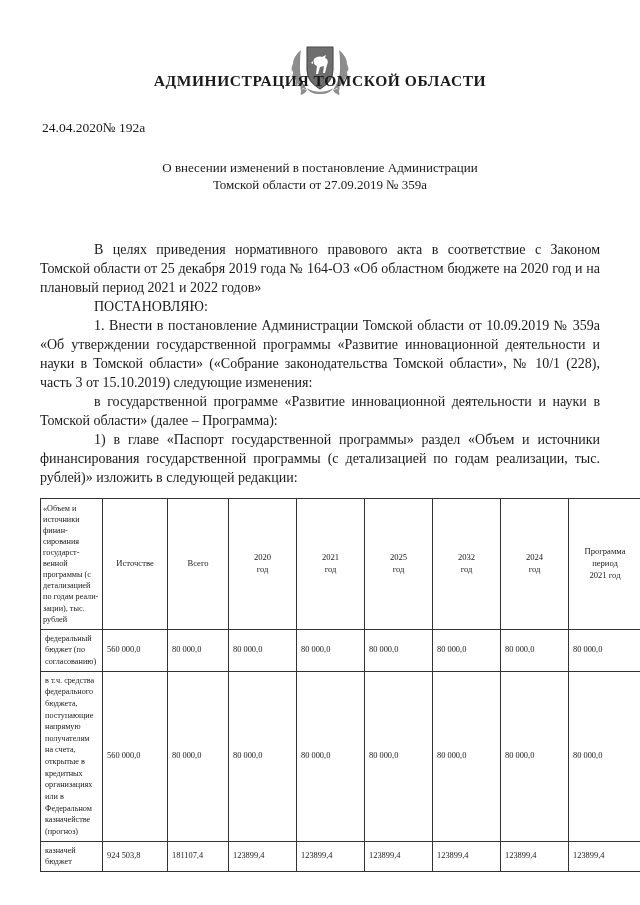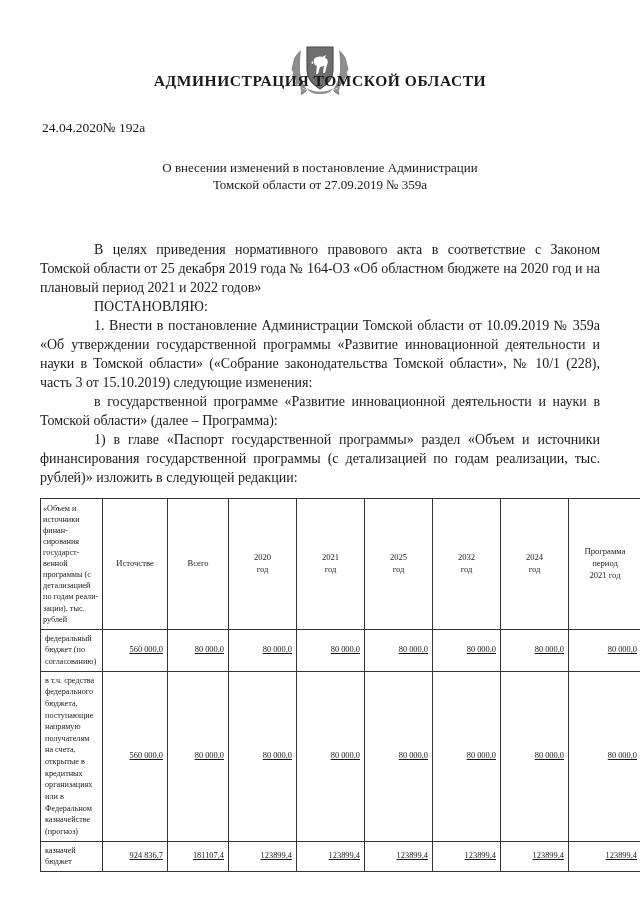--- a/index.html
+++ b/index.html
@@ -112,25 +112,24 @@
   .col-b { width: 65px; }
   .col-c { width: 61px; }
   .col-y { width: 68px; }
   .col-f { width: 73px; }
 
   td.label-cell {
     text-align: left;
     vertical-align: top;
   }
   td.num-cell {
-    text-align: right;
+    text-align: left;
     vertical-align: middle;
     white-space: nowrap;
     font-size: 8.4px;
-    text-decoration: underline;
   }
   .spanA { vertical-align: top; }
 </style>
 </head>
 <body>
 
 <div class="page">
 
   <div class="emblem-wrap">
     <svg class="emblem" viewBox="0 0 66 58" aria-hidden="true">
@@ -247,21 +246,21 @@
         <td class="num-cell">80 000,0</td>
         <td class="num-cell">80 000,0</td>
         <td class="num-cell">80 000,0</td>
         <td class="num-cell">80 000,0</td>
         <td class="num-cell">80 000,0</td>
         <td class="num-cell">80 000,0</td>
         <td class="num-cell">80 000,0</td>
       </tr>
       <tr>
         <td class="label-cell">казначей бюджет</td>
-        <td class="num-cell">924 836,7</td>
+        <td class="num-cell">924 503,8</td>
         <td class="num-cell">181107,4</td>
         <td class="num-cell">123899,4</td>
         <td class="num-cell">123899,4</td>
         <td class="num-cell">123899,4</td>
         <td class="num-cell">123899,4</td>
         <td class="num-cell">123899,4</td>
         <td class="num-cell">123899,4</td>
       </tr>
     </tbody>
   </table>

